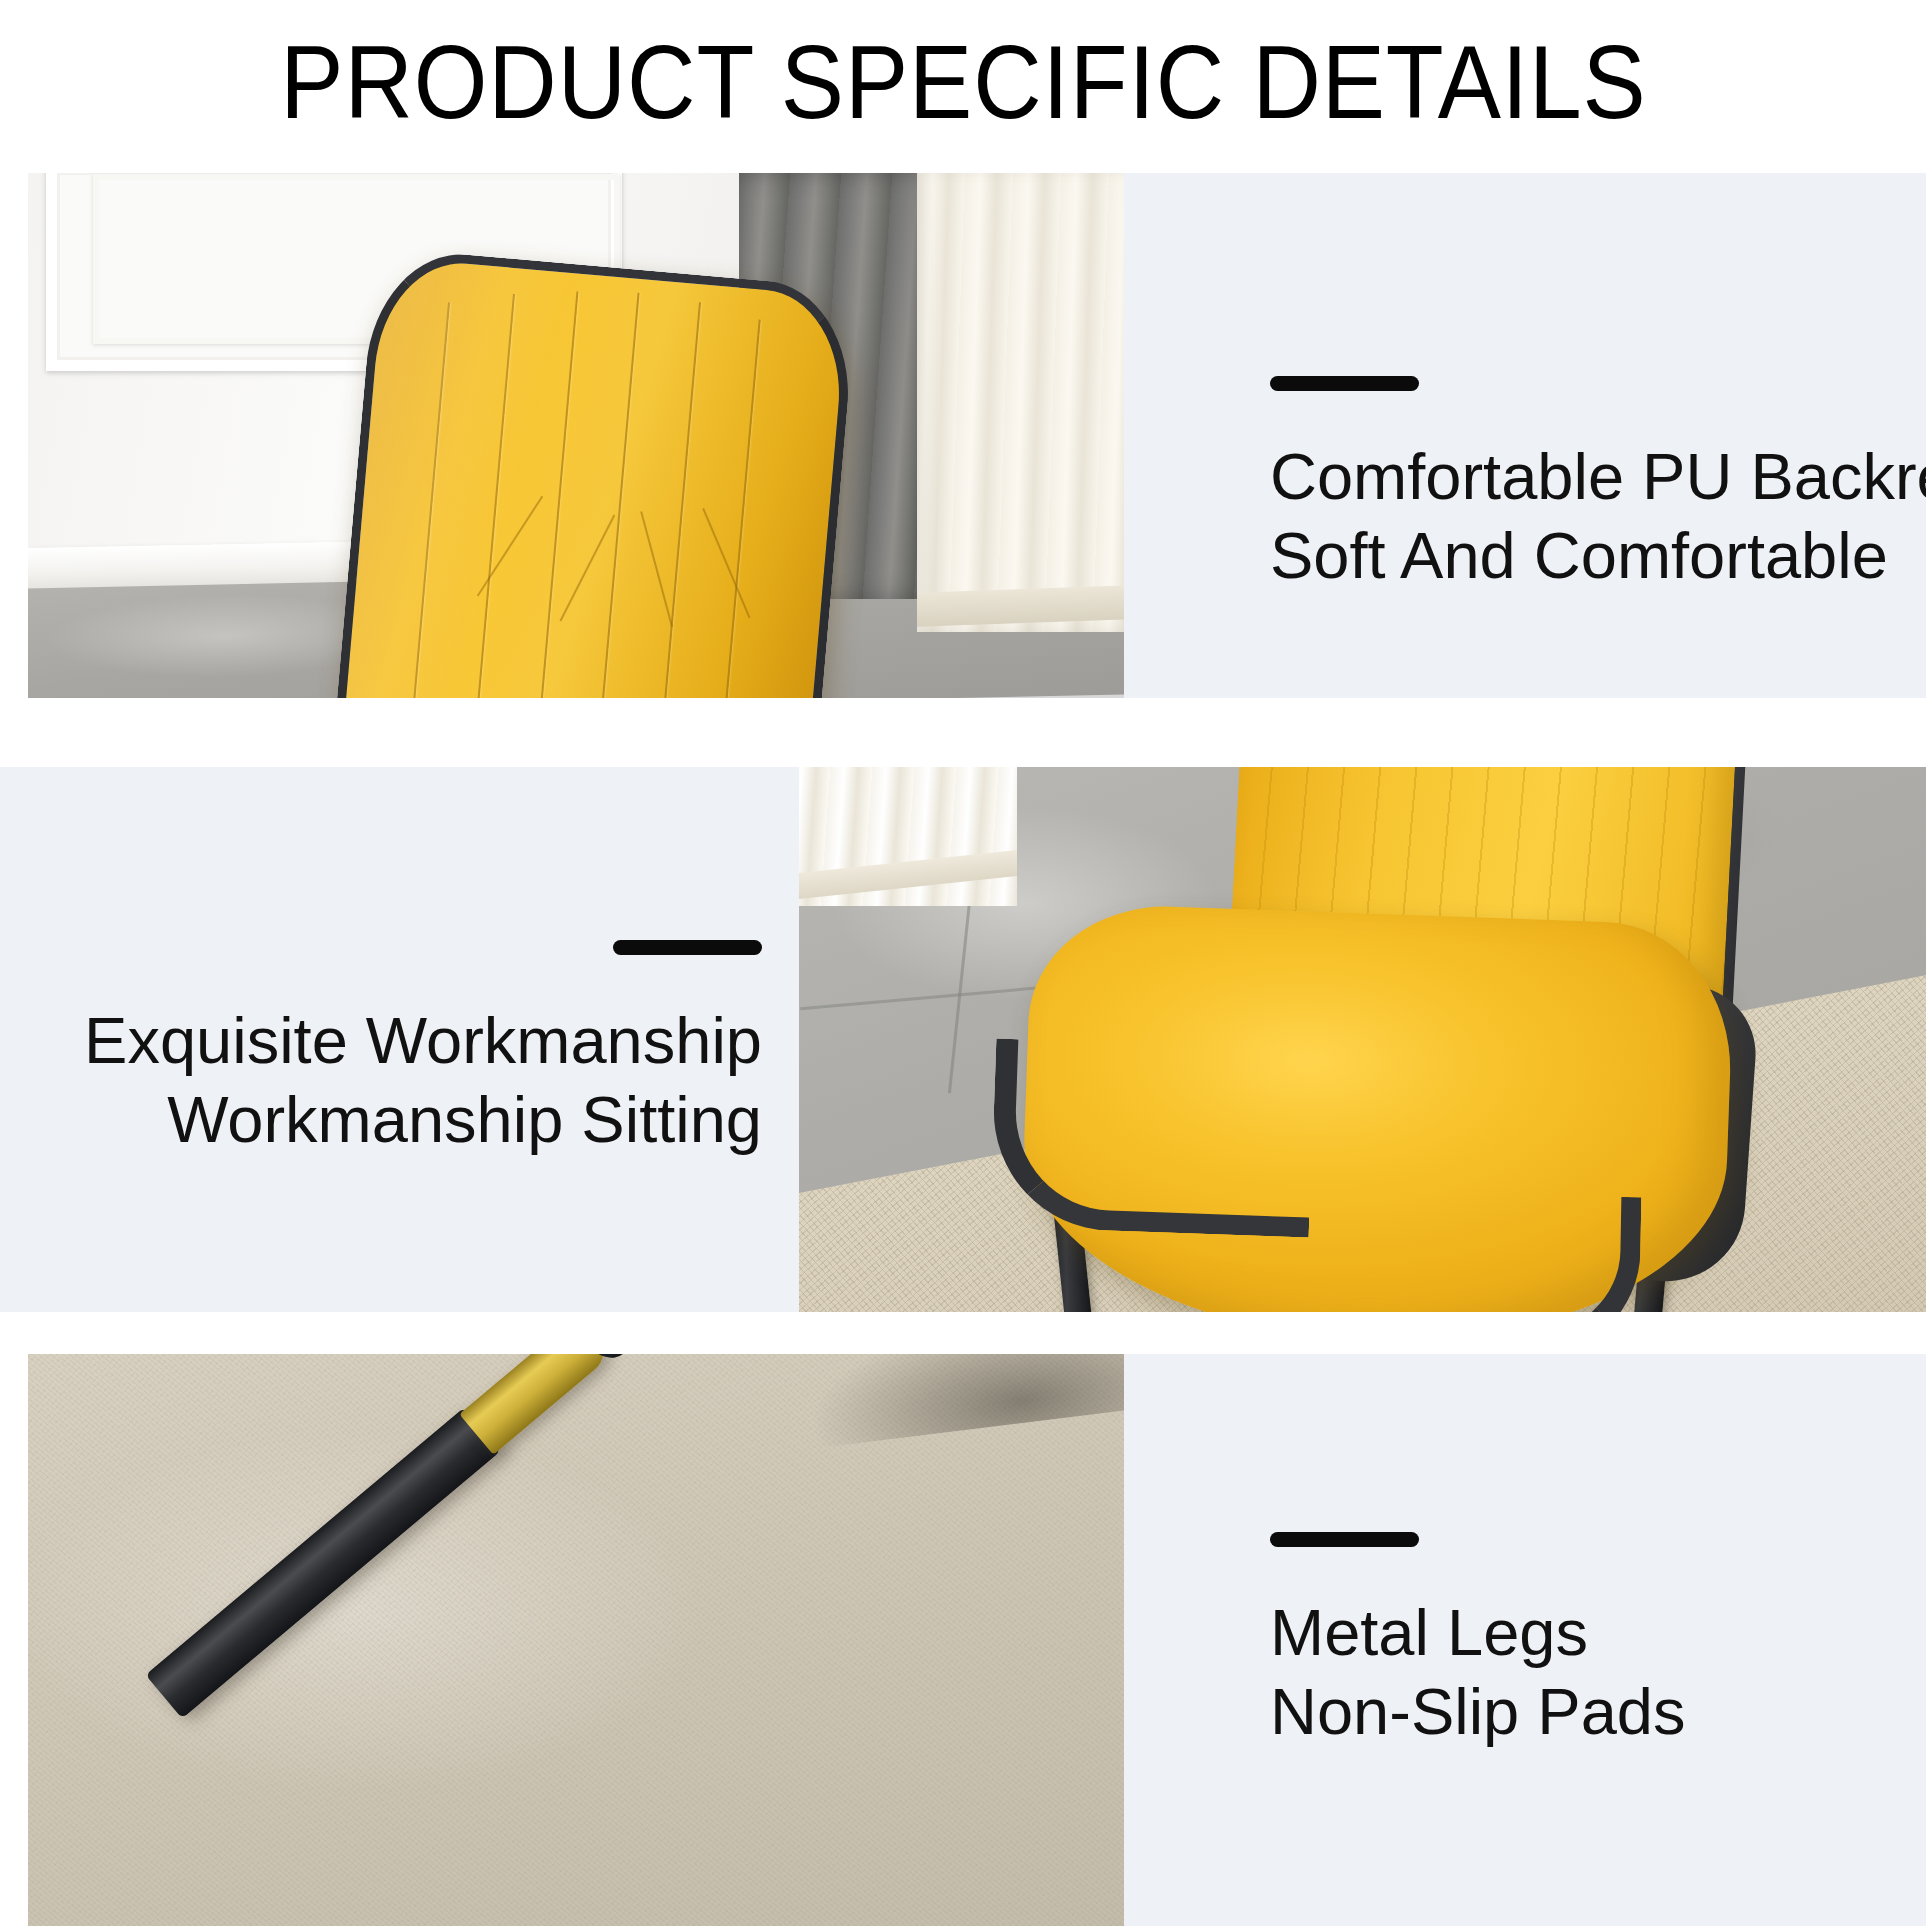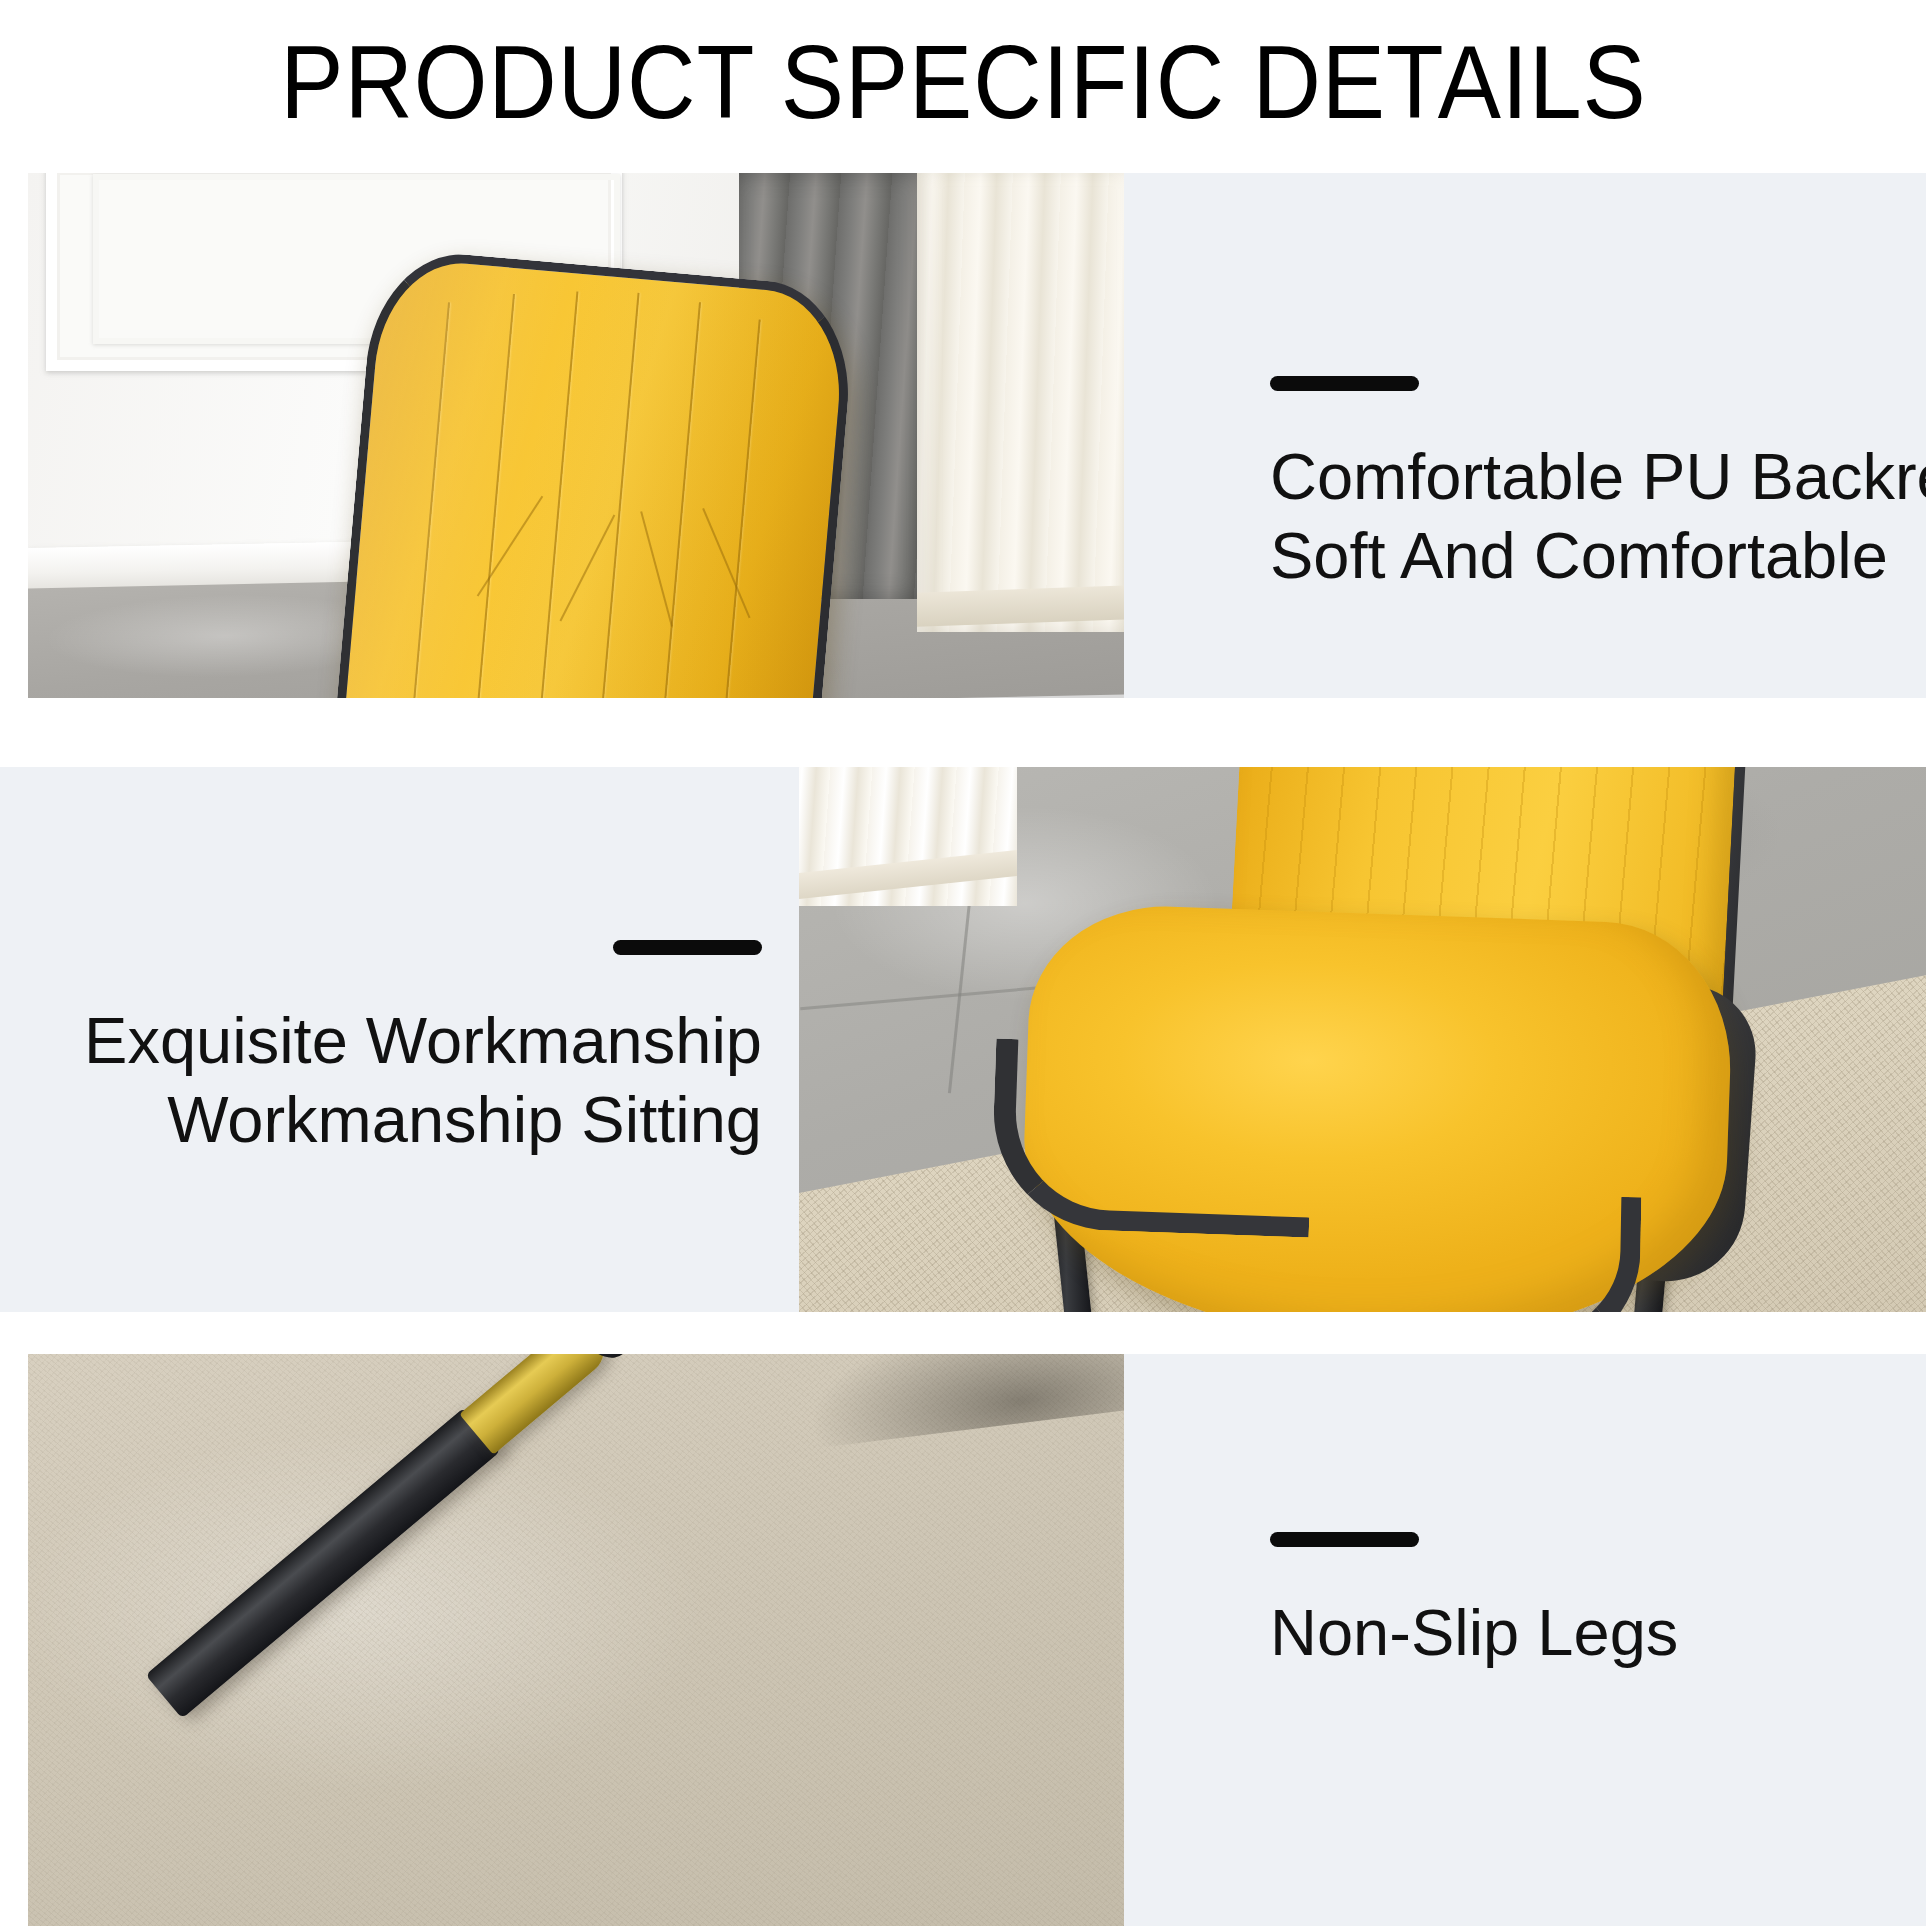--- a/index.html
+++ b/index.html
@@ -351,16 +351,17 @@
       <div class="p3-leg-cap">
         
         
         
       </div>
     </div>
   </div>
 
   <div class="caption-panel">
     <div class="rule"></div>
-    <div class="caption-line">Non-Slip Legs</div>
+    <div class="caption-line">Metal Legs</div>
+    <div class="caption-line">Non-Slip Pads</div>
   </div>
 </div>
 
 
 </body></html>

